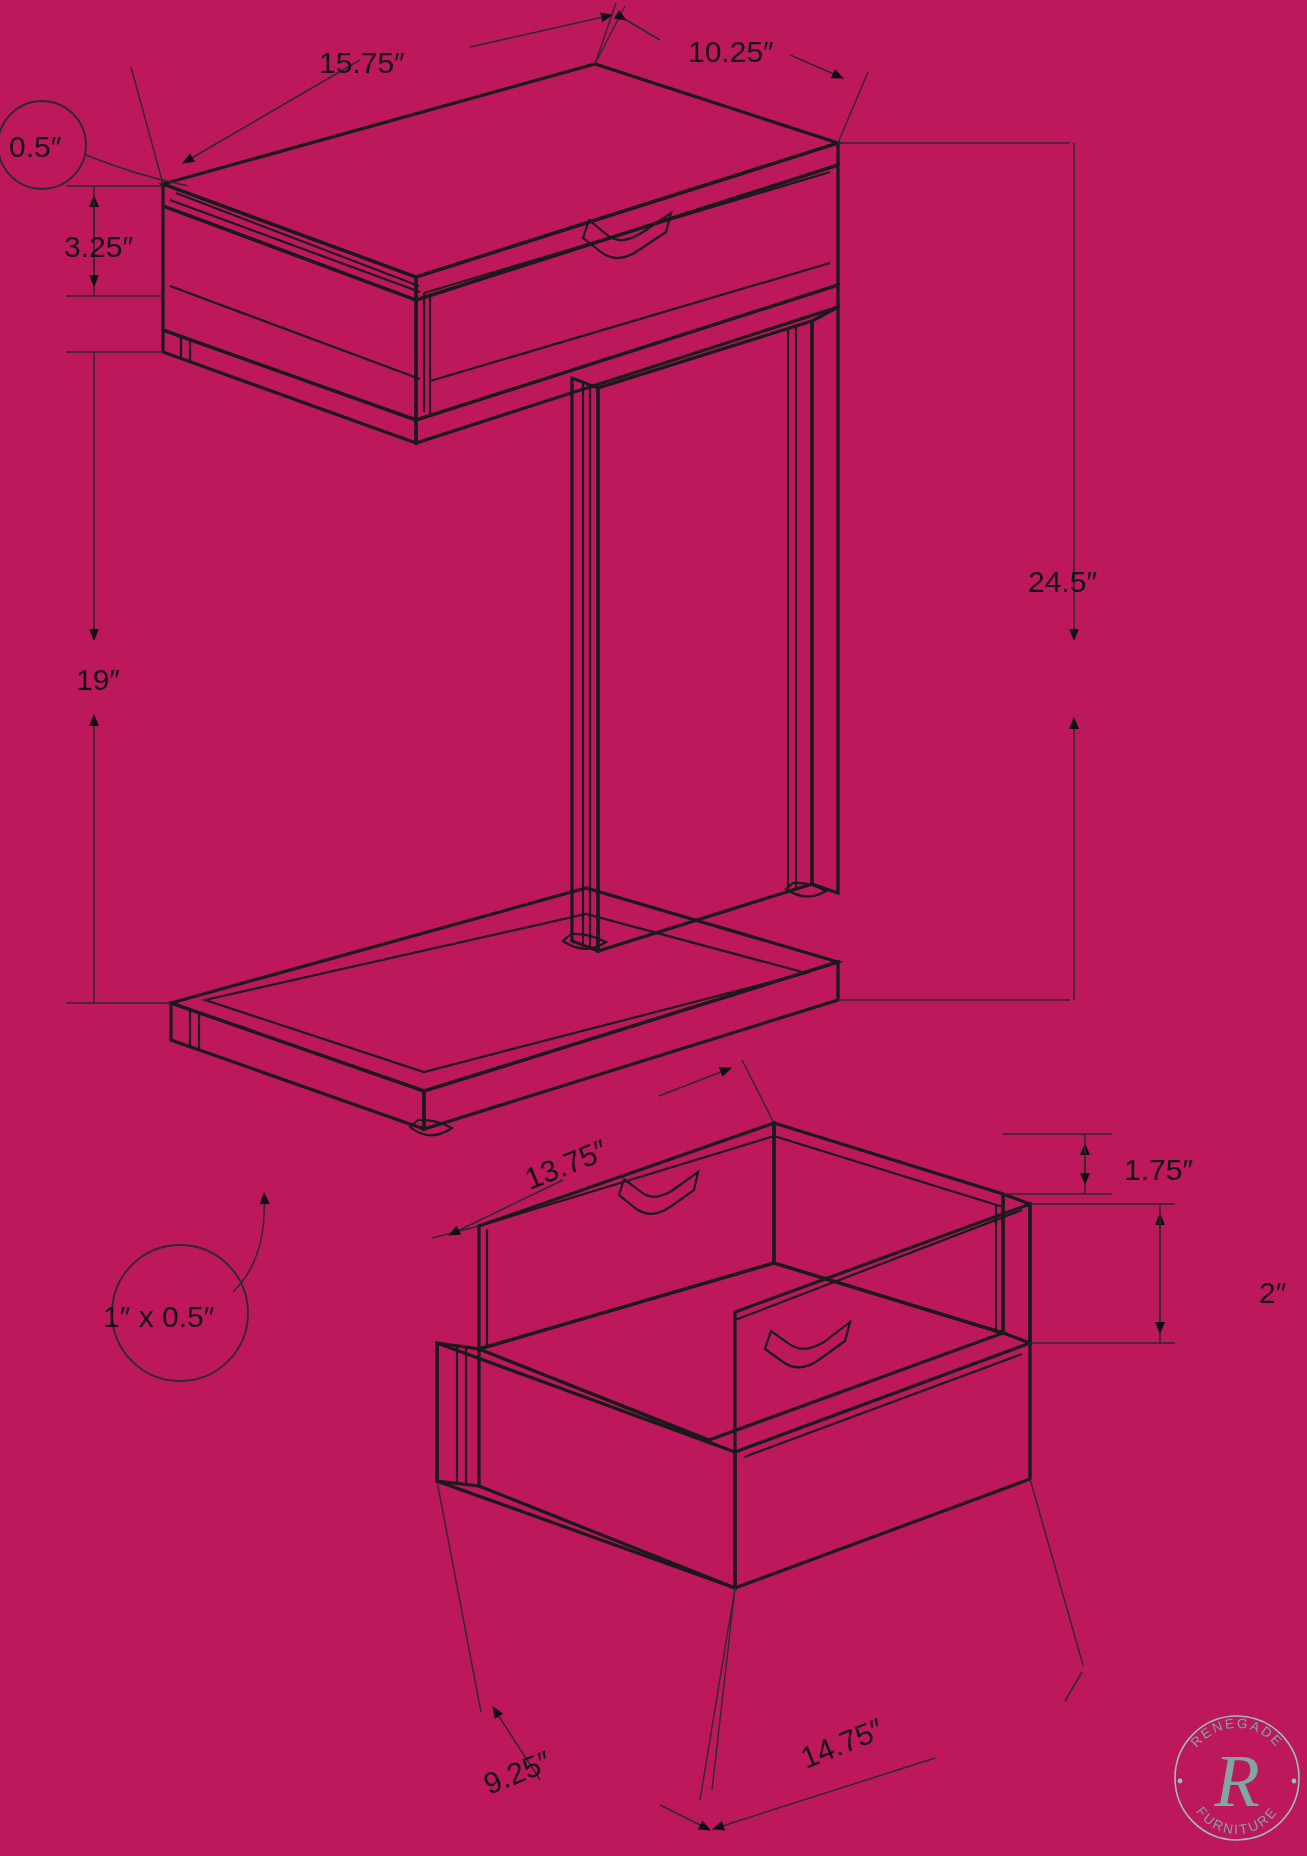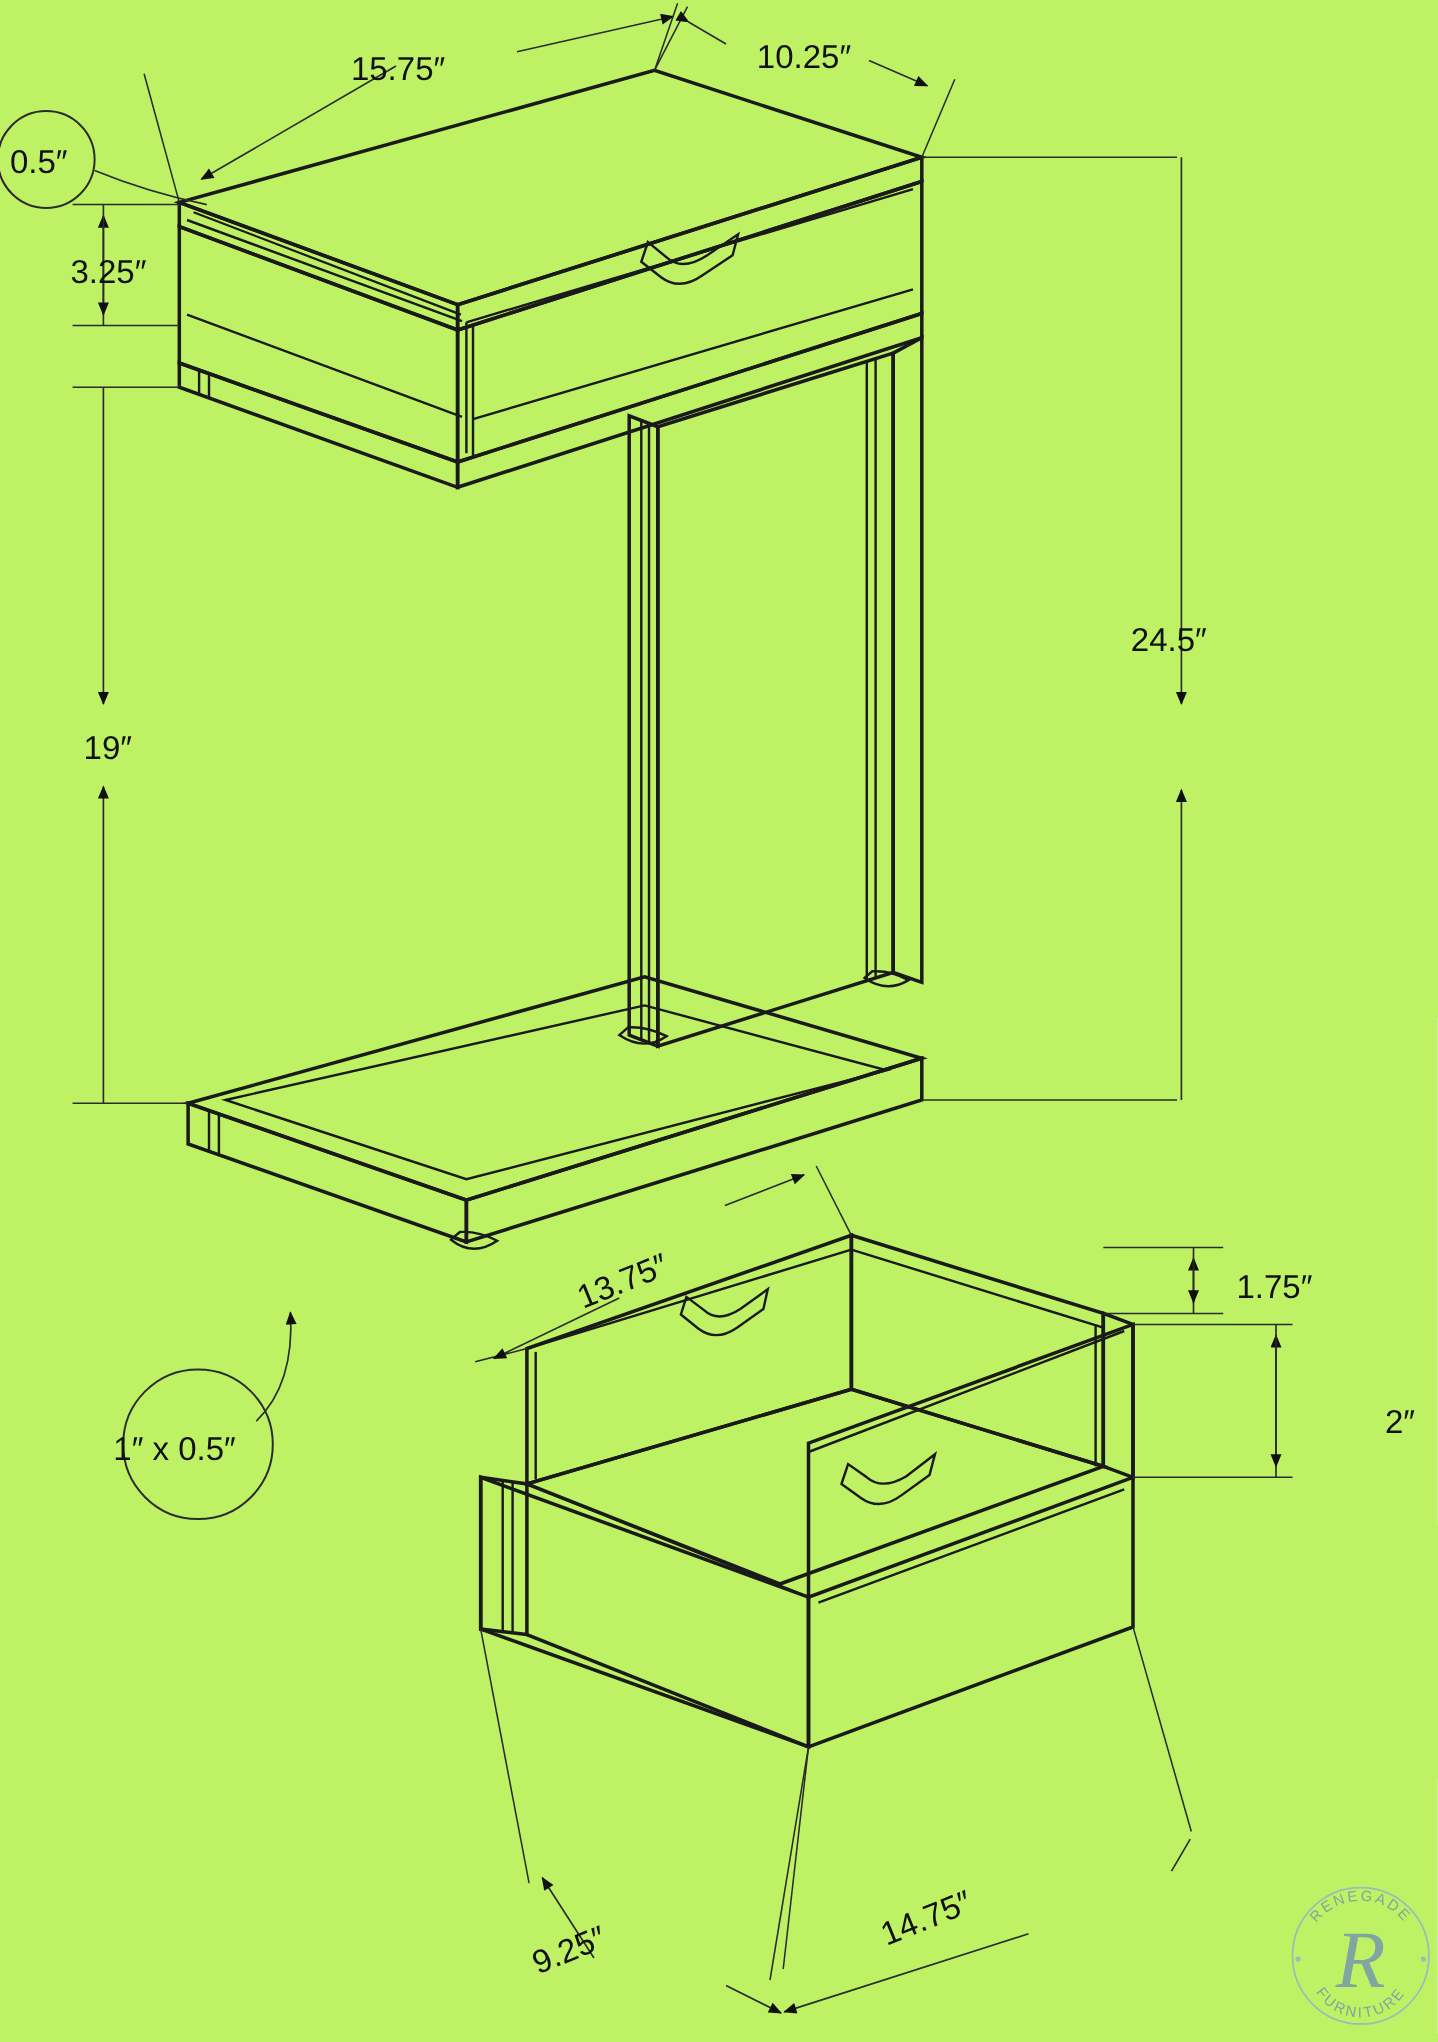--- a/index.html
+++ b/index.html
@@ -12,21 +12,21 @@
     height: 1856px;
     font-family: "Liberation Sans", sans-serif;
     overflow: hidden;
     position: relative;
   }
   #sheet {
     position: absolute;
     top: 0; left: 0;
     width: 1307px;
     height: 1856px;
-    background: #bef264;
+    background: #be185d;
   }
   svg.drawing {
     position: absolute;
     top: 0; left: 0;
     width: 1307px;
     height: 1856px;
     display: block;
   }
   .obj { fill: none; stroke: #1a1a1a; stroke-width: 3.2; stroke-linejoin: miter; stroke-linecap: butt; }
   .obj-thin { fill: none; stroke: #1a1a1a; stroke-width: 2.2; }

